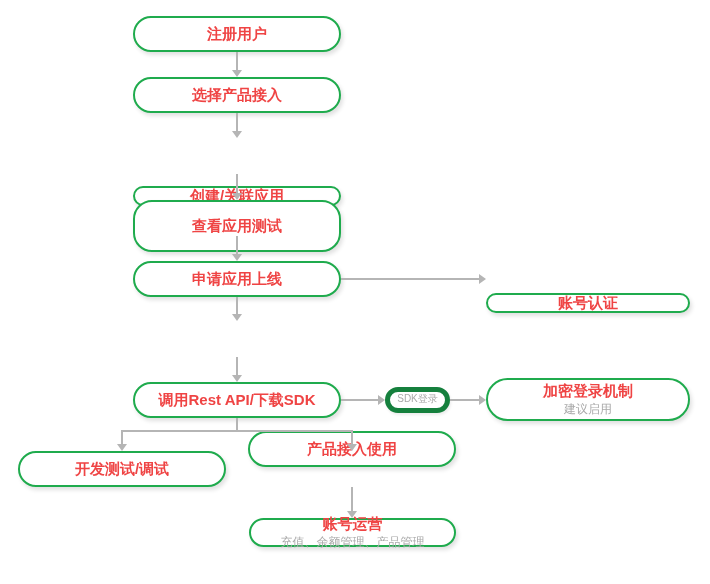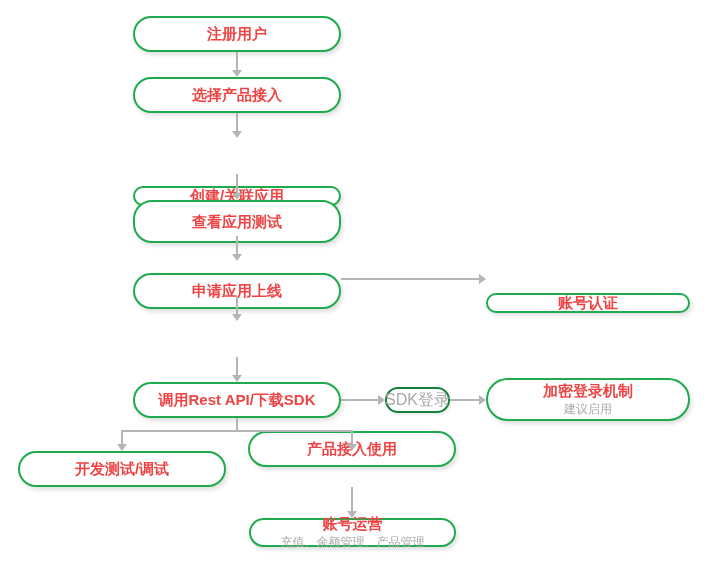--- a/index.html
+++ b/index.html
@@ -40,28 +40,27 @@
     color: #a9a9a9;
     font-size: 12px;
     line-height: 15px;
     font-weight: normal;
     margin-top: 2px;
     white-space: nowrap;
   }
   .pill {
     position: absolute;
     box-sizing: border-box;
-    border: 2px solid #15803d;
+    border: 5px solid #15803d;
     border-radius: 13px;
     background: #ffffff;
     display: flex;
-    align-items: center;
     justify-content: center;
     color: #a9a9a9;
-    font-size: 16px;
+    font-size: 10px;
     box-shadow: 1px 2px 3px rgba(0,0,0,0.08);
     white-space: nowrap;
   }
   
   .vline { position: absolute; width: 2px; background: #b5b5b5; }
   .hline { position: absolute; height: 2px; background: #b5b5b5; }
   .tri-down {
     position: absolute; width: 0; height: 0;
     border-left: 5px solid transparent;
     border-right: 5px solid transparent;
@@ -70,22 +69,22 @@
   .tri-right {
     position: absolute; width: 0; height: 0;
     border-top: 5px solid transparent;
     border-bottom: 5px solid transparent;
     border-left: 7px solid #b5b5b5;
   }
   
   #n-register  { left: 133px; top: 16px;  width: 208px; height: 36px; }
   #n-select    { left: 133px; top: 77px;  width: 208px; height: 36px; }
   #n-create    { left: 133px; top: 138px; width: 208px; height: 20px; margin-top: 48px; }
-  #n-apptest   { left: 133px; top: 200px; width: 208px; height: 43px; }
-  #n-apply     { left: 133px; top: 273px; width: 208px; height: 36px; }
+  #n-apptest   { left: 133px; top: 200px; width: 208px; height: 52px; }
+  #n-apply     { left: 133px; top: 261px; width: 208px; height: 36px; }
   #n-auth      { left: 486px; top: 261px; width: 204px; height: 20px; margin-top: 32px; }
   #n-docs      { left: 133px; top: 321px; width: 208px; height: 36px; }
   #n-api       { left: 133px; top: 382px; width: 208px; height: 36px; }
   #n-pill      { left: 385px; top: 387px; width: 65px;  height: 26px; }
   #n-enc       { left: 486px; top: 378px; width: 204px; height: 43px; border-radius: 22px; }
   #n-devtest   { left: 18px;  top: 451px; width: 208px; height: 36px; }
   #n-produse   { left: 248px; top: 431px; width: 208px; height: 36px; }
   #n-accops    { left: 249px; top: 518px; width: 207px; height: 29px; border-radius: 22px; }
   
   #c1-line { left: 236px; top: 52px;  height: 18px; }  #c1-head { left: 232px; top: 70px; }

